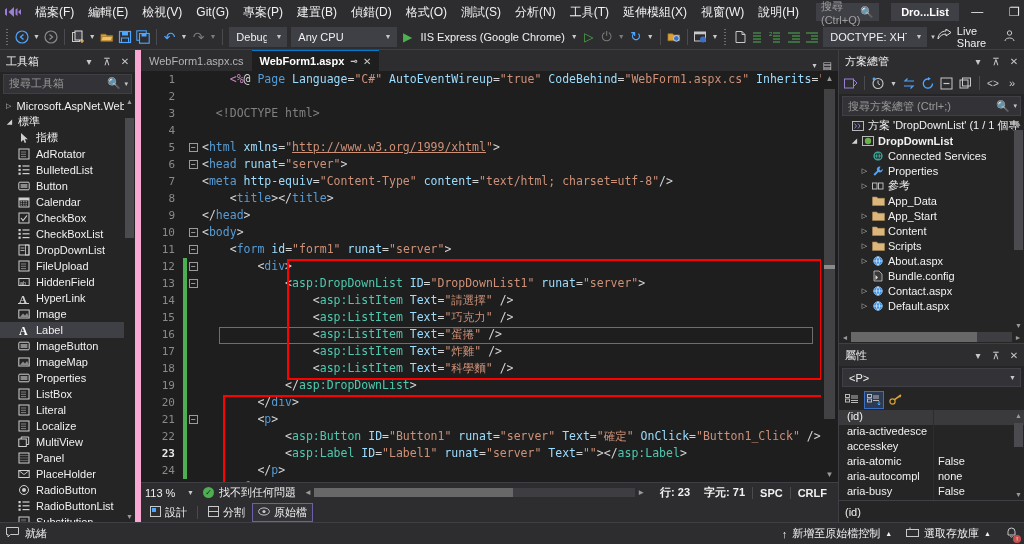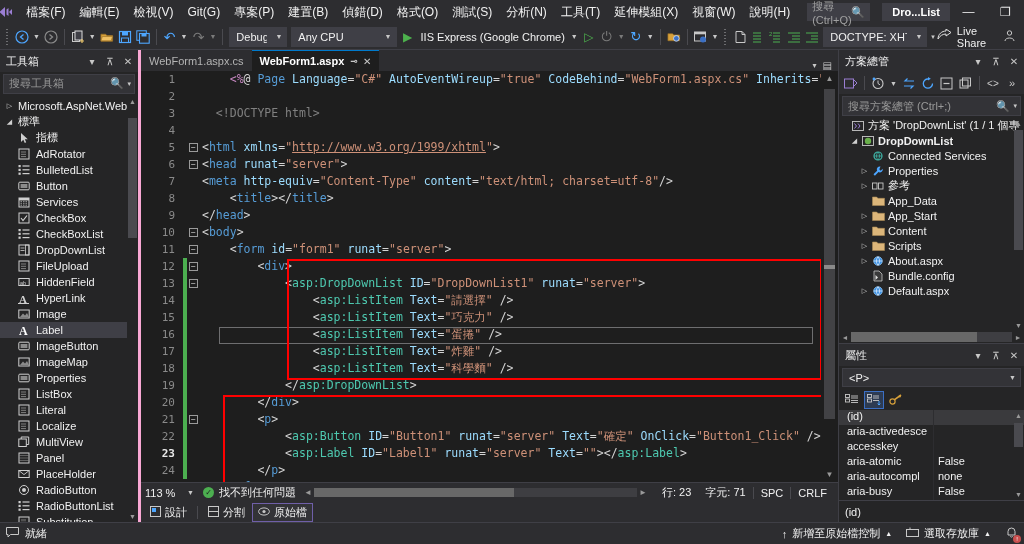--- a/index.html
+++ b/index.html
@@ -9,21 +9,21 @@
     font-family: "Liberation Sans", "DejaVu Sans", sans-serif;
     font-size: 11px;
     color: #f1f1f1;
     overflow: hidden;
   }
   #app { width: 1024px; height: 544px; display: flex; flex-direction: column; position: relative; }
 
   
   .titlebar {
     height: 24px; background: #2d2d30; display: flex; align-items: center;
-    flex: 0 0 24px; padding-left: 4px; justify-content: flex-end;
+    flex: 0 0 24px; padding-left: 4px;
   }
   .vs-logo { width: 22px; height: 16px; display: flex; align-items: center; justify-content: center; margin-right: 6px; }
   .vs-logo svg { display:block; }
   .menu-item {
     padding: 3px 7px; color: #f1f1f1; font-size: 12px; white-space: nowrap; cursor: default;
   }
   .qsearch {
     margin-left: 10px; width: 132px; height: 18px; background: #3f3f46;
     border: 1px solid #3f3f46; display: flex; align-items: center;
     padding: 0 4px; color: #a0a0a0; font-size: 11px; position: relative;
@@ -59,21 +59,21 @@
   .tb-combo.cpu { width: 108px; gap: 33px; }
   .tb-combo.doctype { width: 104px; }
   .run-play { color: #4db14d; font-size: 12px; }
   .run-label { color: #f1f1f1; font-size: 11px; padding: 0 4px; white-space: nowrap;}
   .live-share { margin-left: auto; display: flex; align-items: center; gap: 5px; padding-right: 6px; color:#f1f1f1; }
 
   
   .main { flex: 1 1 auto; display: flex; min-height: 0; }
 
   
-  .toolbox { width: 141px; background: #252526; display: flex; flex-direction: column; flex: 0 0 141px; border-right:3px solid #f9a8d4;}
+  .toolbox { width: 141px; background: #252526; display: flex; flex-direction: column; flex: 0 0 141px; border-right:6px solid #f9a8d4;}
   .panel-head {
     height: 22px; display: flex; align-items: center; padding: 0 3px 0 6px;
     background: #2d2d30; color: #f1f1f1; font-size: 11px; flex: 0 0 22px;
   }
   .panel-head .ph-title { white-space: nowrap; overflow: hidden; }
   .panel-head .ph-acts { margin-left: auto; display: flex; gap: 4px; align-items: center; }
   .ph-btn { width: 14px; text-align: center; color: #c8c8c8; font-size: 10px; }
   .search-row {
     height: 20px; margin: 2px 3px; background: #333337; border: 1px solid #3f3f46;
     display: flex; align-items: center; padding: 0 3px 0 5px; color: #999; font-size: 11px;
@@ -147,21 +147,21 @@
   }
   .zoombox { width: 52px; display: flex; align-items: center; }
   .zoombox .cv { font-size: 11px; }
   .zoombox .ca { margin-left: auto; font-size: 7px; color: #c8c8c8; padding-right:3px;}
   .ok-dot { width: 11px; height: 11px; border-radius: 50%; background: #4caf50; color: #1e1e1e; font-size: 8px; text-align: center; line-height: 11px; margin: 0 5px 0 6px; }
   .hscroll { flex: 1 1 auto; height: 14px; display: flex; align-items: center; margin: 0 6px; }
   .hscroll .lft, .hscroll .rgt { width: 12px; color: #9a9a9a; font-size: 8px; text-align: center; }
   .hscroll .track { flex: 1 1 auto; height: 9px; background: #3e3e42; position: relative; }
   .hscroll .thumb2 { position: absolute; left: 0; top: 0; height: 9px; width: 62%; background: #686868; }
   .pos-info { display: flex; align-items: center; gap: 0; }
-  .pos-info span { padding: 0 7px; }
+  .pos-info span { padding: 0 7px; font-weight: bold; }
   .pos-info .sep { border-left: 1px solid #4a4a4f; }
 
   .viewbar { height: 20px; background: #2d2d30; display: flex; align-items: center; flex: 0 0 20px; padding-left: 4px; gap: 2px; }
   .vb-btn { display: flex; align-items: center; gap: 4px; padding: 1px 5px; font-size: 11px; color: #f1f1f1; }
   .vb-btn.active { border: 1px solid #6f5fa8; background: #333337; }
   .vb-sep { width: 1px; height: 13px; background: #4a4a4f; margin: 0 3px; }
 
   
   .rightdock { width: 186px; flex: 0 0 186px; display: flex; flex-direction: column; background: #252526; border-left: 1px solid #3f3f46;}
   .se-toolbar { height: 22px; background: #2d2d30; display: flex; align-items: center; padding: 0 3px; gap: 1px; flex:0 0 22px;}
@@ -469,21 +469,21 @@
                   <rect x="5" y="4.8" width="1.5" height="1.2" fill="#8a8a8a"></rect>
                   <rect x="7.5" y="4.8" width="1.5" height="1.2" fill="#8a8a8a"></rect>
                   <rect x="2.5" y="6.7" width="1.5" height="1.2" fill="#8a8a8a"></rect>
                   <rect x="5" y="6.7" width="1.5" height="1.2" fill="#8a8a8a"></rect>
                   <rect x="7.5" y="6.7" width="1.5" height="1.2" fill="#8a8a8a"></rect>
                   <rect x="2.5" y="8.600000000000001" width="1.5" height="1.2" fill="#8a8a8a"></rect>
                   <rect x="5" y="8.600000000000001" width="1.5" height="1.2" fill="#8a8a8a"></rect>
                   <rect x="7.5" y="8.600000000000001" width="1.5" height="1.2" fill="#8a8a8a"></rect>
                 </svg>
               </span>
-              <span class="lbl">Services</span>
+              <span class="lbl">Calendar</span>
             </div>
             <div class="tb-row child">
               <span class="ico">
                 <svg width="12" height="12" viewBox="0 0 12 12">
                   <rect x="1" y="1" width="10" height="10" fill="none" stroke="#cfcfcf" stroke-width="1"></rect>
                   <path d="M3 6 l2 2.5 l4 -5" fill="none" stroke="#cfcfcf" stroke-width="1.2"></path>
                 </svg>
               </span>
               <span class="lbl">CheckBox</span>
             </div>
@@ -924,20 +924,30 @@
             </div>
             <div class="tnode" style="padding-left: 20px;">
               <span class="tw"></span>
               <span class="ti">
                 <svg width="13" height="12" viewBox="0 0 13 12">
                   <path d="M2 1 h5 l3 3 v7 H2 Z" fill="#3a3a3a" stroke="#c8c8c8" stroke-width="0.8"></path>
                   <path d="M3.5 5 l2.5 2.5 l-2.5 2.5" fill="#e0e0e0"></path>
                 </svg>
               </span>
               <span class="tl">Bundle.config</span>
+            </div>
+            <div class="tnode" style="padding-left: 20px;">
+              <span class="tw">▷</span>
+              <span class="ti">
+                <svg width="13" height="12" viewBox="0 0 13 12">
+                  <circle cx="6" cy="6" r="4.3" fill="#3b8fe0" stroke="#9ed2ff" stroke-width="0.7"></circle>
+                  <path d="M1.7 6 h8.6 M6 1.7 a7 7 0 0 1 0 8.6 a7 7 0 0 1 0 -8.6" fill="none" stroke="#e8f2ff" stroke-width="0.7"></path>
+                </svg>
+              </span>
+              <span class="tl">Contact.aspx</span>
             </div>
             <div class="tnode" style="padding-left: 20px;">
               <span class="tw">▷</span>
               <span class="ti">
                 <svg width="13" height="12" viewBox="0 0 13 12">
                   <circle cx="6" cy="6" r="4.3" fill="#3b8fe0" stroke="#9ed2ff" stroke-width="0.7"></circle>
                   <path d="M1.7 6 h8.6 M6 1.7 a7 7 0 0 1 0 8.6 a7 7 0 0 1 0 -8.6" fill="none" stroke="#e8f2ff" stroke-width="0.7"></path>
                 </svg>
               </span>
               <span class="tl">Default.aspx</span>

